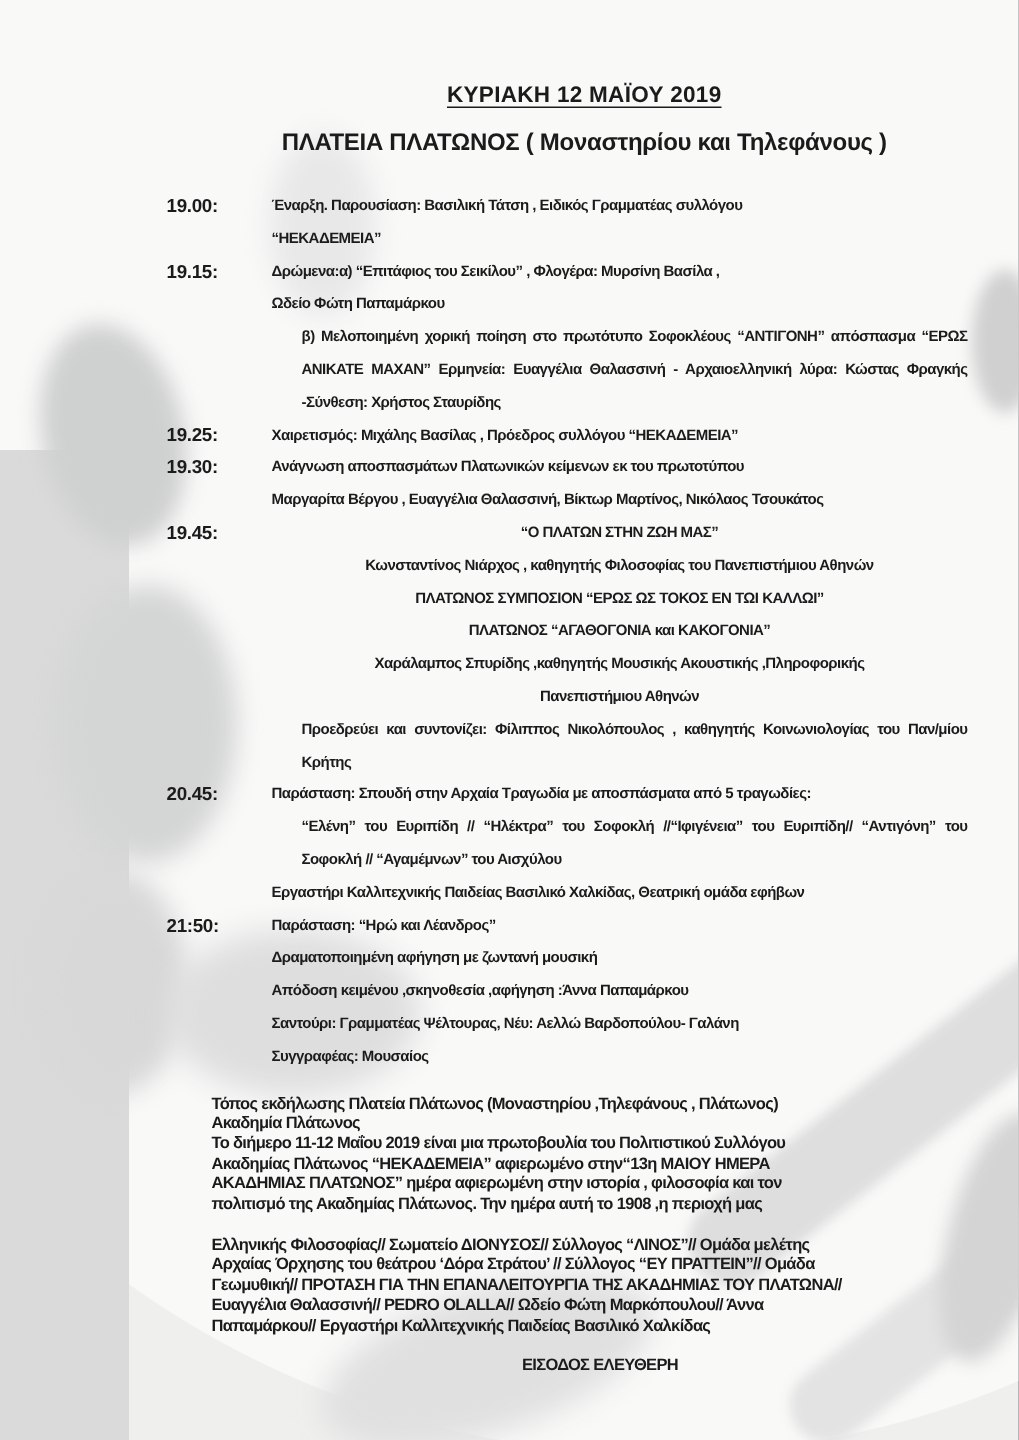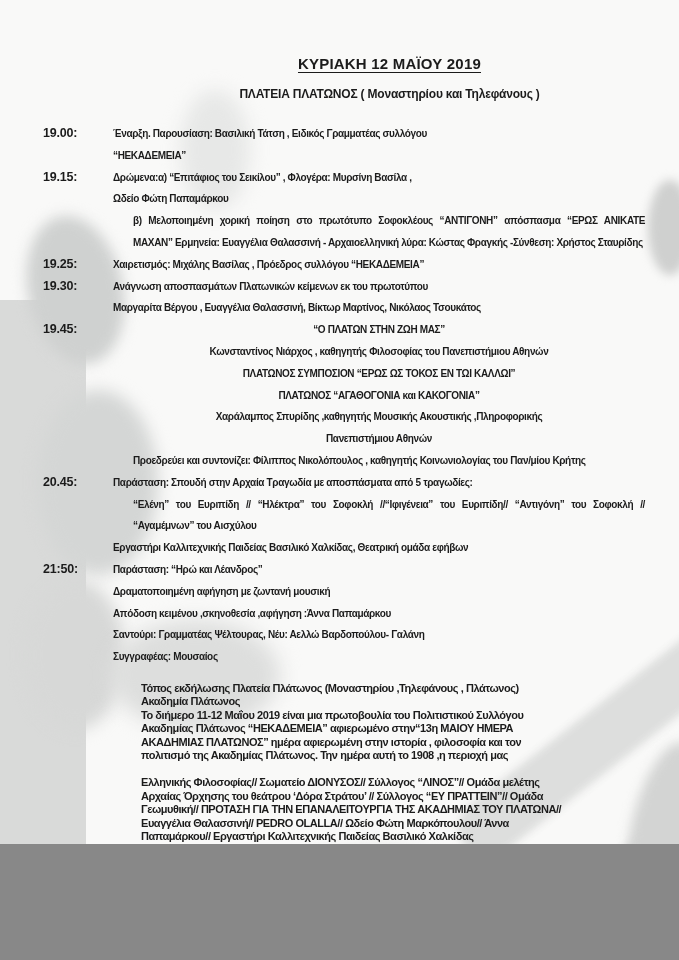--- a/index.html
+++ b/index.html
@@ -1,18 +1,18 @@
 <!DOCTYPE html>
 <html><head>
 <meta charset="utf-8">
 <style>
   html,body{margin:0;padding:0;background:#888;}
   .page{
     position:relative;
-    width:679px;height:844px;
+    width:679px;height:960px;
     margin:0 auto;
     overflow:hidden;
     font-family:"Liberation Sans",sans-serif;
     font-weight:700;
     color:#1b1b1b;
     
     background-color:#efefee;
     background-image:
       linear-gradient(#d9dad9,#d9dad9),
       radial-gradient(circle 610px at 560px 520px,#f9f9f8 0 609px,rgba(0,0,0,0) 610px),
@@ -33,24 +33,24 @@
   .b8{left:648px;top:180px;width:44px;height:95px;background:#cfd0cf;filter:blur(5px);}
   .b9{left:632px;top:740px;width:64px;height:170px;background:#d3d4d3;filter:blur(6px);transform:rotate(14deg);}
   .b10{left:180px;top:90px;width:70px;height:120px;background:#e7e8e7;filter:blur(9px);}
 
   .content{position:absolute;inset:0;z-index:2;}
   .header{margin:55px 0 0 100px;text-align:center;}
   .title{
     display:inline-block;font-size:15px;letter-spacing:.2px;
     text-decoration:underline;text-underline-offset:3px;margin:0;
   }
-  .venue{font-size:12px;margin:14px 0 0 0;letter-spacing:-0.2px;}
+  .venue{font-size:16px;margin:14px 0 0 0;letter-spacing:-0.2px;}
 
   .schedule{margin-top:22px;}
-  .row{display:flex;padding:0 34px 0 43px;align-items:flex-start;}
+  .row{display:flex;padding:0 34px 0 111px;align-items:flex-start;}
   .time{flex:none;width:70px;font-size:12.5px;line-height:21.8px;letter-spacing:-0.2px;}
   .body{flex:1;min-width:0;}
   .line{margin:0;font-size:10px;line-height:21.8px;letter-spacing:-0.35px;}
   .just{text-align:justify;margin-left:20px;}
   .ctr{text-align:center;}
 
   .footer{padding:14px 20px 0 141px;}
   .fline{margin:0;font-size:11px;line-height:13.4px;letter-spacing:-0.45px;white-space:nowrap;}
   .gap{height:14px;}
   .ul{text-decoration:underline;}

